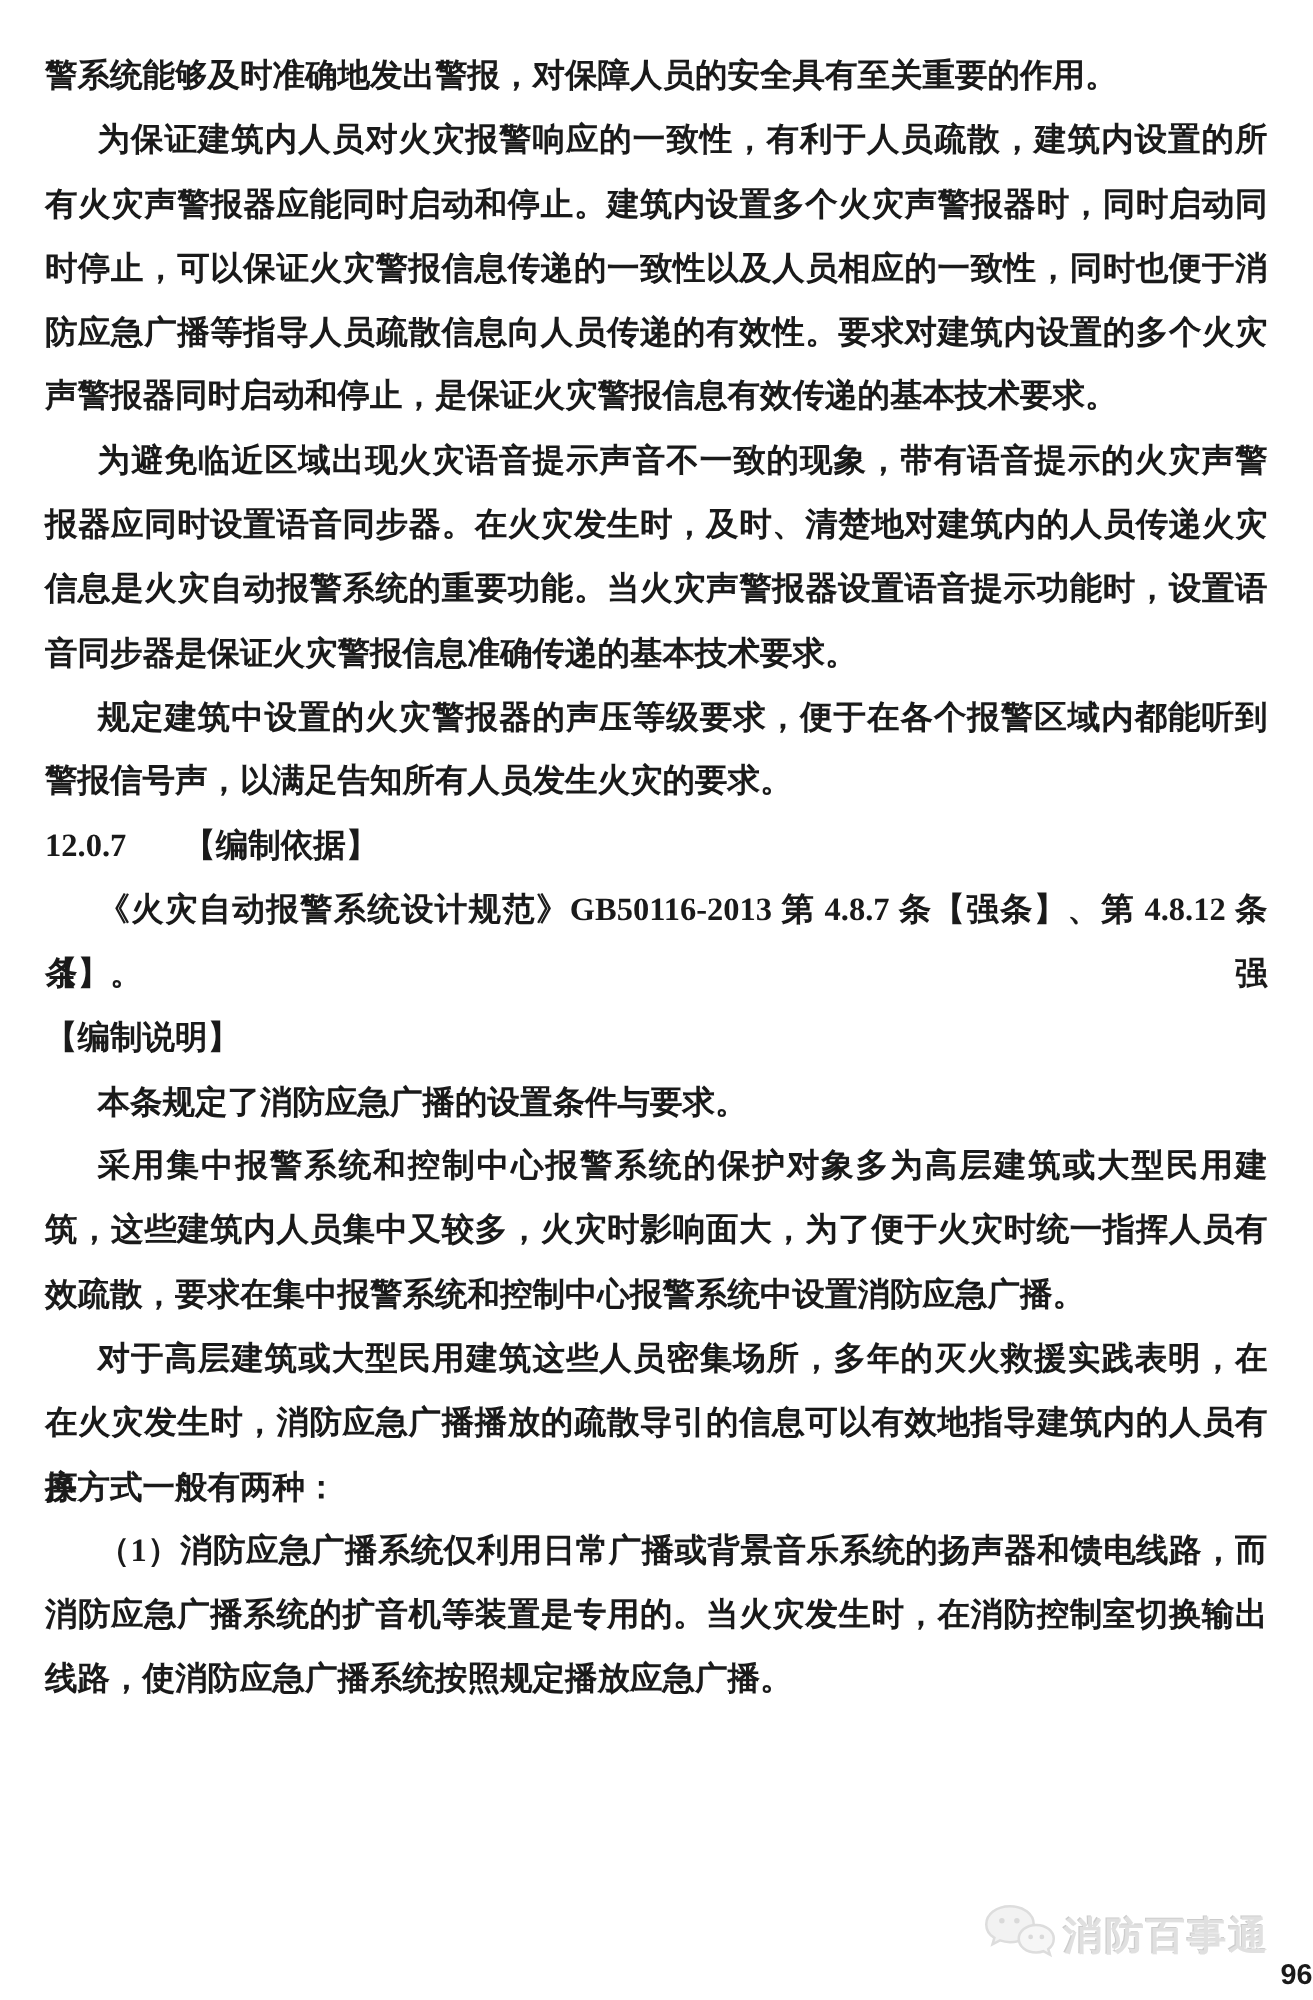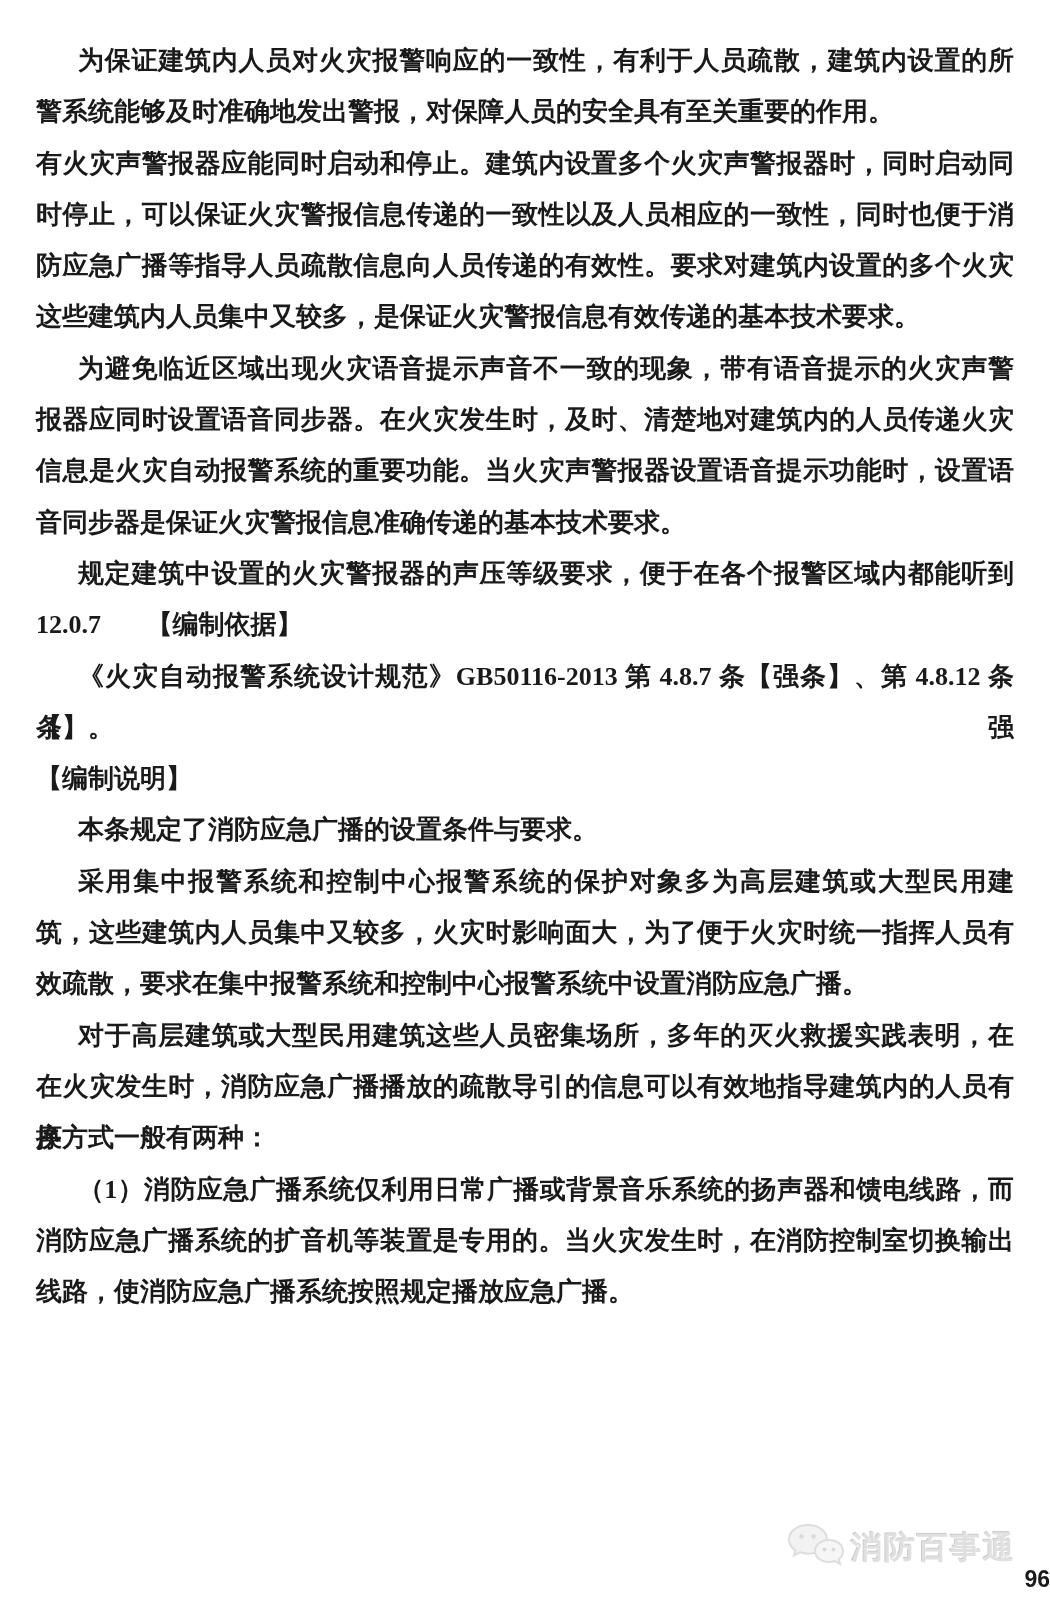--- a/index.html
+++ b/index.html
@@ -70,31 +70,32 @@
     color: var(--text);
     font-family: "Liberation Sans", "DejaVu Sans", sans-serif;
   }
 </style>
 </head>
 <body>
 
 <div class="page">
 
   <div class="content">
+    <div class="line">警系统能够及时准确地发出警报，对保障人员的安全具有至关重要的作用。</div>
     <div class="line in j">为保证建筑内人员对火灾报警响应的一致性，有利于人员疏散，建筑内设置的所</div>
-    <div class="line">警系统能够及时准确地发出警报，对保障人员的安全具有至关重要的作用。</div>
     <div class="line j">有火灾声警报器应能同时启动和停止。建筑内设置多个火灾声警报器时，同时启动同</div>
     <div class="line j">时停止，可以保证火灾警报信息传递的一致性以及人员相应的一致性，同时也便于消</div>
     <div class="line j">防应急广播等指导人员疏散信息向人员传递的有效性。要求对建筑内设置的多个火灾</div>
-    <div class="line">这些建筑内人员集中又较多，是保证火灾警报信息有效传递的基本技术要求。</div>
+    <div class="line">声警报器同时启动和停止，是保证火灾警报信息有效传递的基本技术要求。</div>
     <div class="line in j">为避免临近区域出现火灾语音提示声音不一致的现象，带有语音提示的火灾声警</div>
     <div class="line j">报器应同时设置语音同步器。在火灾发生时，及时、清楚地对建筑内的人员传递火灾</div>
     <div class="line j">信息是火灾自动报警系统的重要功能。当火灾声警报器设置语音提示功能时，设置语</div>
     <div class="line">音同步器是保证火灾警报信息准确传递的基本技术要求。</div>
     <div class="line in j">规定建筑中设置的火灾警报器的声压等级要求，便于在各个报警区域内都能听到</div>
+    <div class="line">警报信号声，以满足告知所有人员发生火灾的要求。</div>
 
     <div class="line heading">
       <span class="hnum">12.0.7</span>
       <span class="hlabel">【编制依据】</span>
     </div>
 
     <div class="line in j">《火灾自动报警系统设计规范》GB50116-2013 第 4.8.7 条【强条】、第 4.8.12 条【强</div>
     <div class="line">条】。</div>
     <div class="line">【编制说明】</div>
     <div class="line in">本条规定了消防应急广播的设置条件与要求。</div>

